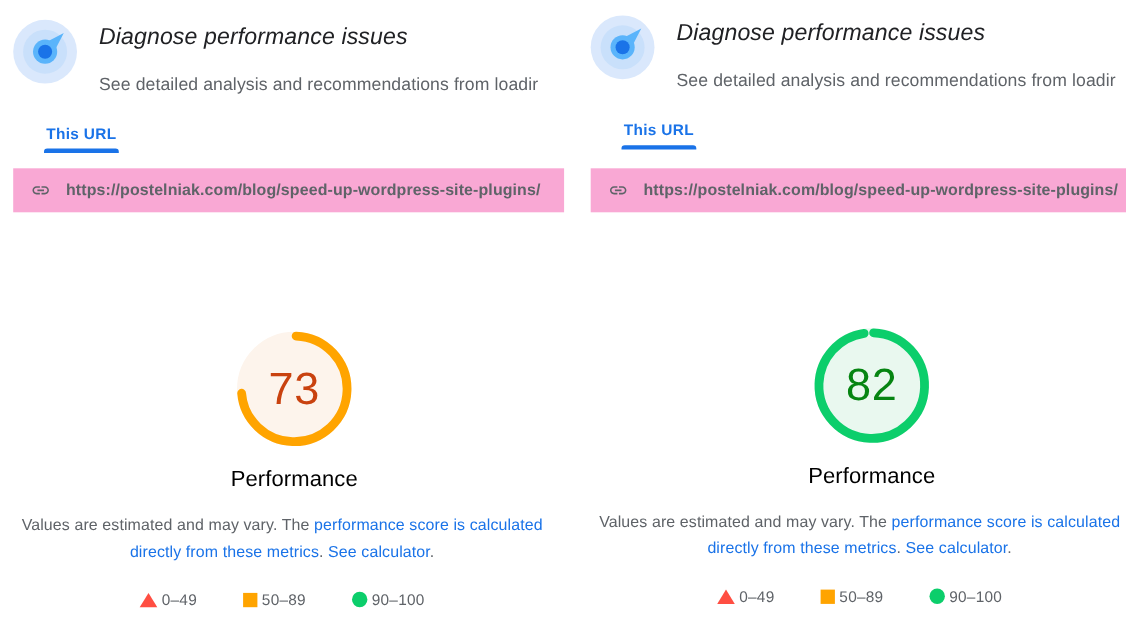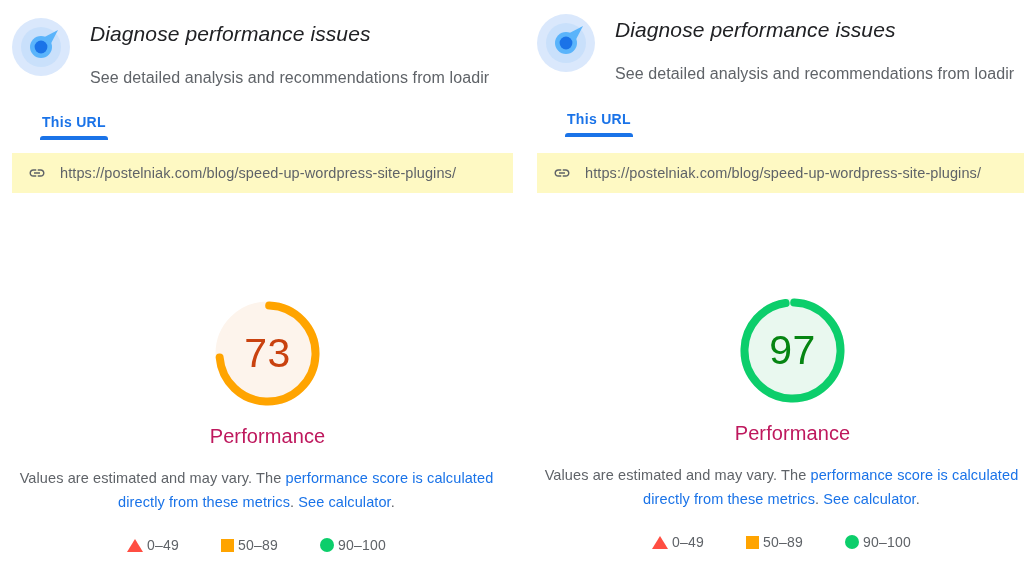--- a/index.html
+++ b/index.html
@@ -85,24 +85,25 @@
     background:#1a73e8;
     border-radius:3px 3px 0 0;
   }
 
   
   .urlbar{
     position:absolute;
     left:12px;
     width:501px;
     height:40px;
-    background:#fef9c3;
+    background:#f9a8d4;
     display:flex;
     align-items:center;
     padding-left:16px;
+    font-weight:bold;
   }
   .urlbar .link-ico{
     flex:0 0 18px;
     width:18px; height:18px;
     color:#5f6368;
     display:flex; align-items:center; justify-content:center;
   }
   .urltext{
     margin-left:14px;
     font-size:14.5px;
@@ -129,21 +130,21 @@
     left:0; top:0;
     width:115px; height:115px;
     display:flex; align-items:center; justify-content:center;
     font-size:41px;
     font-weight:400;
     letter-spacing:0.5px;
   }
   .gauge-label{
     margin-top:14px;
     font-size:20px;
-    color:#be185d;
+    color:#000000;
     letter-spacing:0.1px;
   }
 
   
   .disclaimer{
     position:absolute;
     width:513px;
     left:0;
     text-align:center;
     font-size:14.5px;
@@ -284,21 +285,21 @@
         <span class="urltext">https://postelniak.com/blog/speed-up-wordpress-site-plugins/</span>
       </div>
 
       <div class="gauge-wrap" style="top:293px;">
         <div class="gauge">
           <svg width="115" height="115" viewBox="0 0 115 115" aria-hidden="true">
             <circle cx="57.5" cy="57.5" r="48" fill="#e9f8ef"></circle>
             <circle cx="57.5" cy="57.5" r="48" fill="none" stroke="#e9f8ef" stroke-width="8"></circle>
             <circle cx="57.5" cy="57.5" r="48" fill="none" stroke="#0cce6b" stroke-width="8" stroke-linecap="round" stroke-dasharray="292.5 9.1" transform="rotate(-88 57.5 57.5)"></circle>
           </svg>
-          <div class="num" style="color:#068512;">97</div>
+          <div class="num" style="color:#068512;">82</div>
         </div>
         <div class="gauge-label">Performance</div>
       </div>
 
       <div class="disclaimer" style="top:463px;">
         <span>Values are estimated and may vary. The </span><a>performance score is calculated directly from these metrics</a><span>. </span><a>See calculator</a><span>.</span>
       </div>
 
       <div class="legend" style="top:534px;">
         <div class="legend-item">

